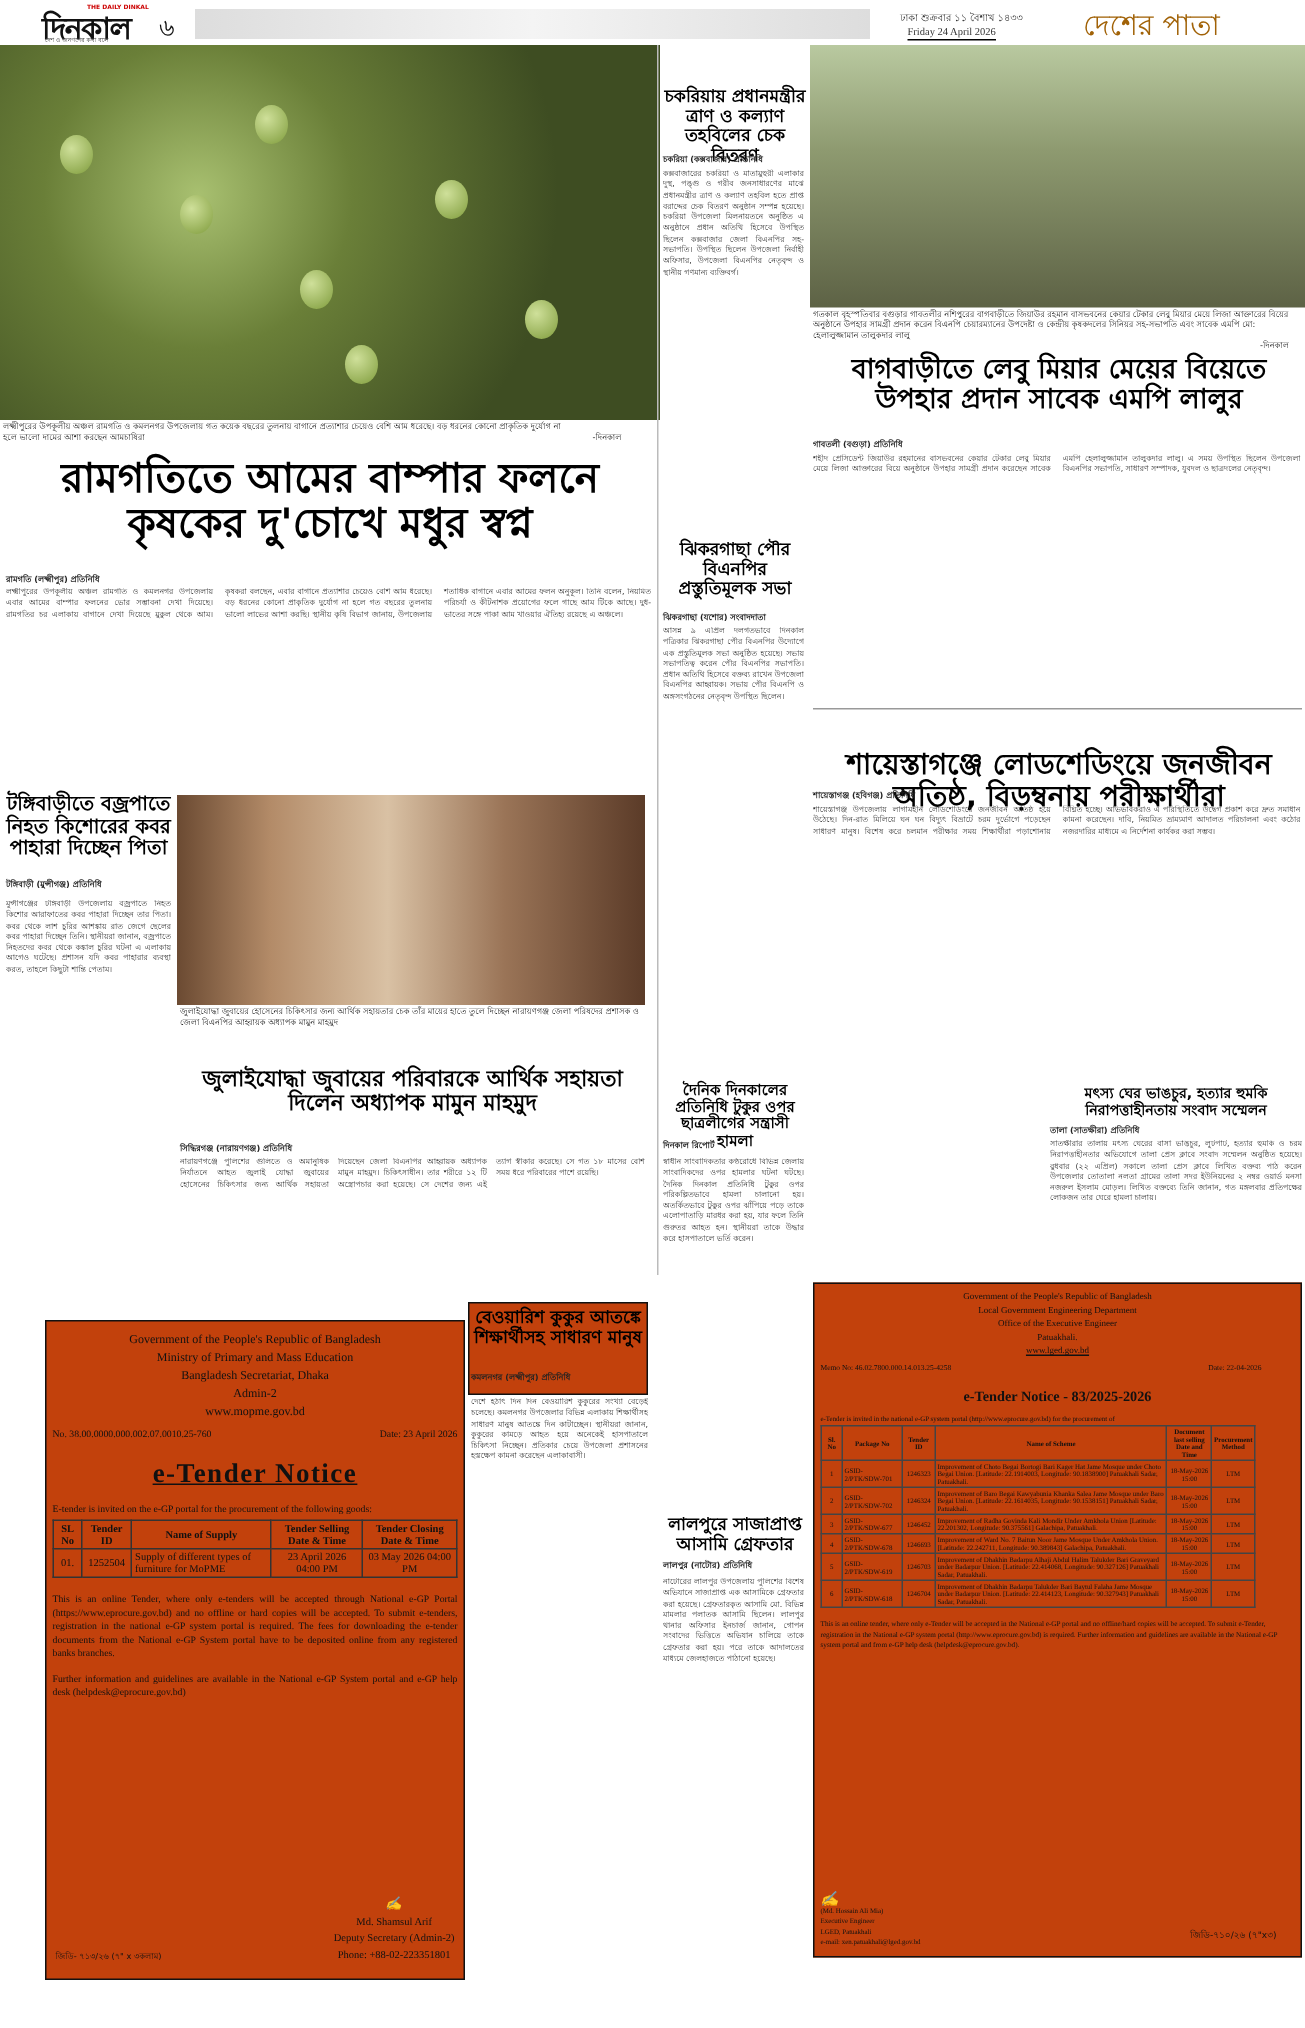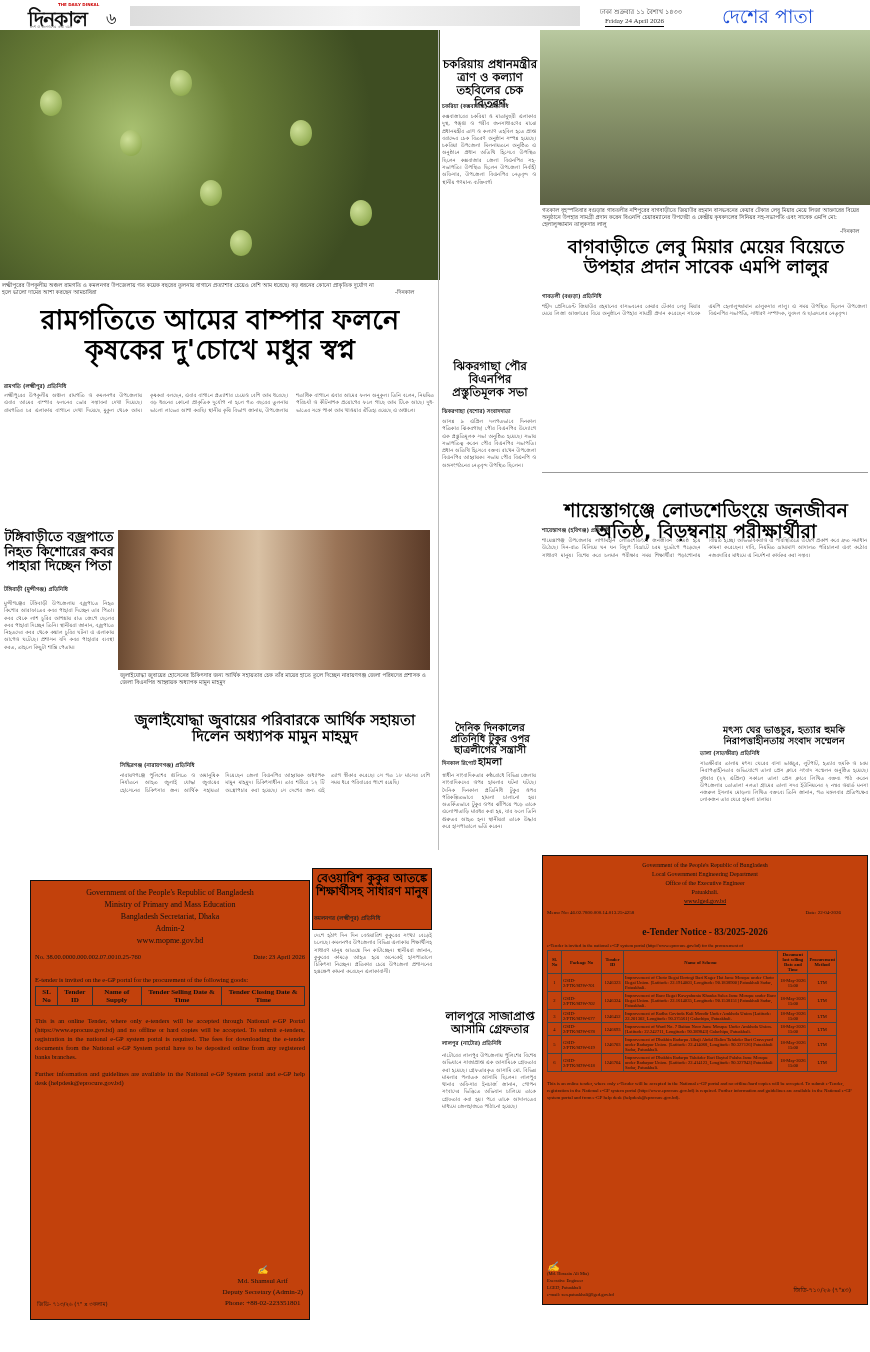--- a/index.html
+++ b/index.html
@@ -6,21 +6,21 @@
 body{width:870px;height:1352px;background:#fff;font-family:"DejaVu Sans",sans-serif;color:#111;position:relative;overflow:hidden}
 .abs{position:absolute}
 .masthead{left:0;top:0;width:847px;height:30px}
 .logo{left:28px;top:4px;font-family:"DejaVu Serif",serif;font-weight:bold;font-size:20px;letter-spacing:-1px}
 .logo-sub{left:30px;top:24px;font-size:4px;color:#444}
 .logo-en{left:58px;top:2px;font-size:4px;color:#c00;font-weight:bold}
 .pageno{left:106px;top:6px;font-size:16px}
 .mast-bar{left:130px;top:6px;width:450px;height:20px;background:linear-gradient(90deg,#ddd,#f4f4f4,#ddd)}
 .date-bn{left:600px;top:7px;font-size:6.5px;color:#333}
 .date-en{left:605px;top:17px;font-size:7px;color:#333;font-family:"Liberation Serif",serif;border-bottom:1px solid #000;padding-bottom:1px}
-.section{left:722px;top:2px;font-size:19px;color:#1d4ed8}
+.section{left:722px;top:2px;font-size:19px;color:#a16207}
 .photo{background:#6d7d45;overflow:hidden}
 .ph-mango{left:0;top:30px;width:440px;height:250px;background:radial-gradient(circle at 30% 40%,#a8c070 0,#6a7f38 30%,#3e4d22 70%)}
 .ph-mango .m{position:absolute;width:22px;height:26px;border-radius:50%;background:radial-gradient(circle at 35% 35%,#cfe09a,#7f9c3c)}
 .ph-group{left:540px;top:30px;width:330px;height:175px;background:linear-gradient(180deg,#b9c9a0 0,#8e9a70 40%,#5d6245 100%)}
 .ph-office{left:118px;top:530px;width:312px;height:140px;background:linear-gradient(90deg,#6b4a32 0,#b38b68 20%,#d9c1a4 45%,#9a7457 70%,#5b3b28 100%)}
 .caption{font-size:5.5px;line-height:7px;color:#222}
 .headline{font-weight:bold;text-align:center;color:#000;line-height:1.12}
 .byline{font-size:5.5px;font-weight:bold;color:#222}
 .body{font-size:5.2px;line-height:7.3px;color:#333;text-align:justify;overflow:hidden}
 .rule{background:#999;height:1px}
@@ -115,29 +115,37 @@
     <div>Government of the People's Republic of Bangladesh</div>
     <div>Ministry of Primary and Mass Education</div>
     <div>Bangladesh Secretariat, Dhaka</div>
     <div>Admin-2</div>
     <div>www.mopme.gov.bd</div>
   </div>
   <div class="tn" style="display:flex;justify-content:space-between;font-size:6.5px;padding:6px 4px">
     <span>No. 38.00.0000.000.002.07.0010.25-760</span>
     <span>Date: 23 April 2026</span>
   </div>
+  <div class="tn" style="text-align:center;font-size:18px;font-weight:bold;text-decoration:underline;letter-spacing:1px;margin-top:6px">e-Tender Notice</div>
   <div class="tn" style="font-size:6.5px;padding:10px 4px 3px">E-tender is invited on the e-GP portal for the procurement of the following goods:</div>
   <table class="t1" style="margin:0 4px;width:270px">
     <tbody>
         <tr>
       <th>SL No</th>
       <th>Tender ID</th>
       <th>Name of Supply</th>
       <th>Tender Selling Date &amp; Time</th>
       <th>Tender Closing Date &amp; Time</th>
+    </tr>
+    <tr>
+      <td>01.</td>
+      <td>1252504</td>
+      <td class="l">Supply of different types of furniture for MoPME</td>
+      <td>23 April 2026 04:00 PM</td>
+      <td>03 May 2026 04:00 PM</td>
     </tr>
   </tbody>
     </table>
   <div class="tn" style="font-size:6.5px;line-height:9px;padding:10px 4px 0;text-align:justify">This is an online Tender, where only e-tenders will be accepted through National e-GP Portal (https://www.eprocure.gov.bd) and no offline or hard copies will be accepted. To submit e-tenders, registration in the national e-GP system portal is required. The fees for downloading the e-tender documents from the National e-GP System portal have to be deposited online from any registered banks branches.</div>
   <div class="tn" style="font-size:6.5px;line-height:9px;padding:8px 4px 0;text-align:justify">Further information and guidelines are available in the National e-GP System portal and e-GP help desk (helpdesk@eprocure.gov.bd)</div>
   <div class="tn" style="position:absolute;right:6px;bottom:10px;text-align:center;font-size:7px;line-height:11px">
     <div style="font-family:'DejaVu Serif',serif;font-style:italic;font-size:9px">✍</div>
     <div>Md. Shamsul Arif</div>
     <div>Deputy Secretary (Admin-2)</div>
     <div>Phone: +88-02-223351801</div>

